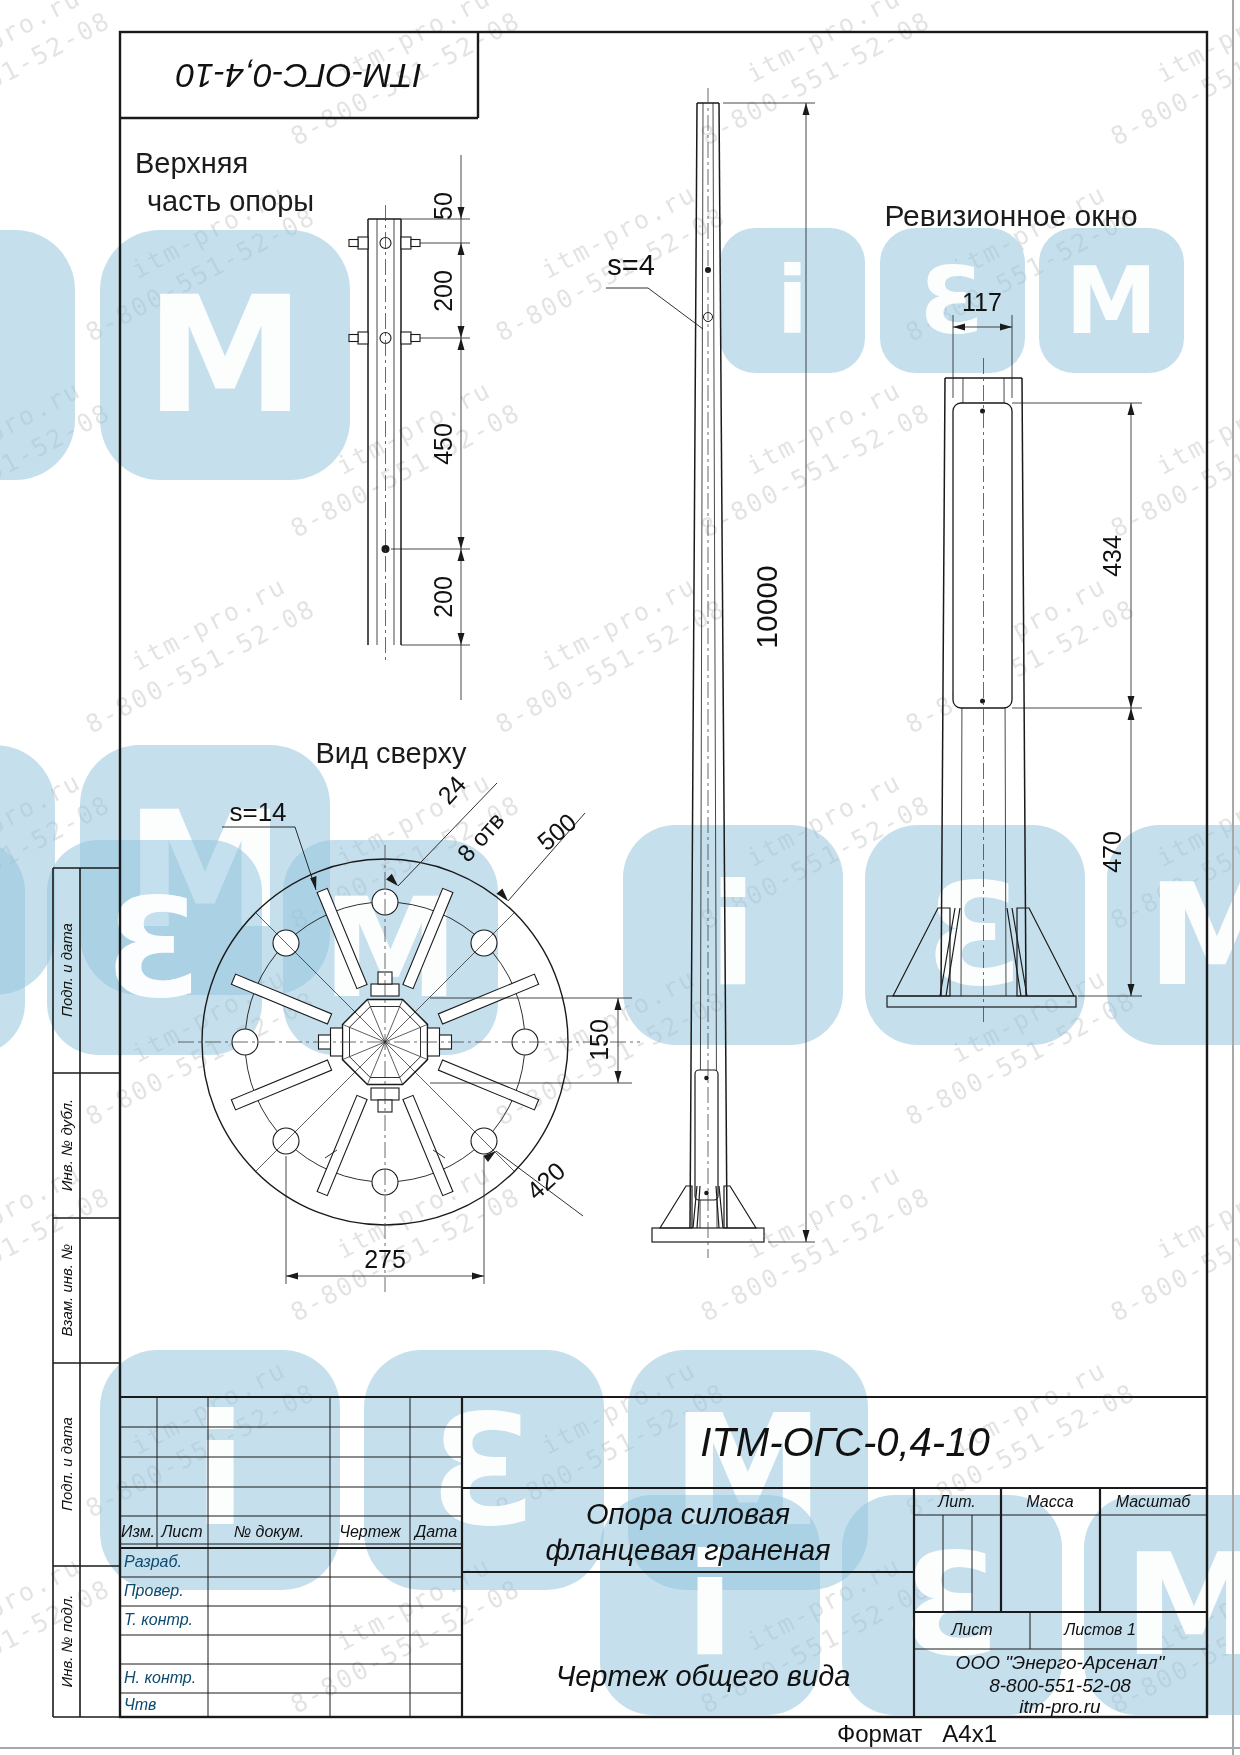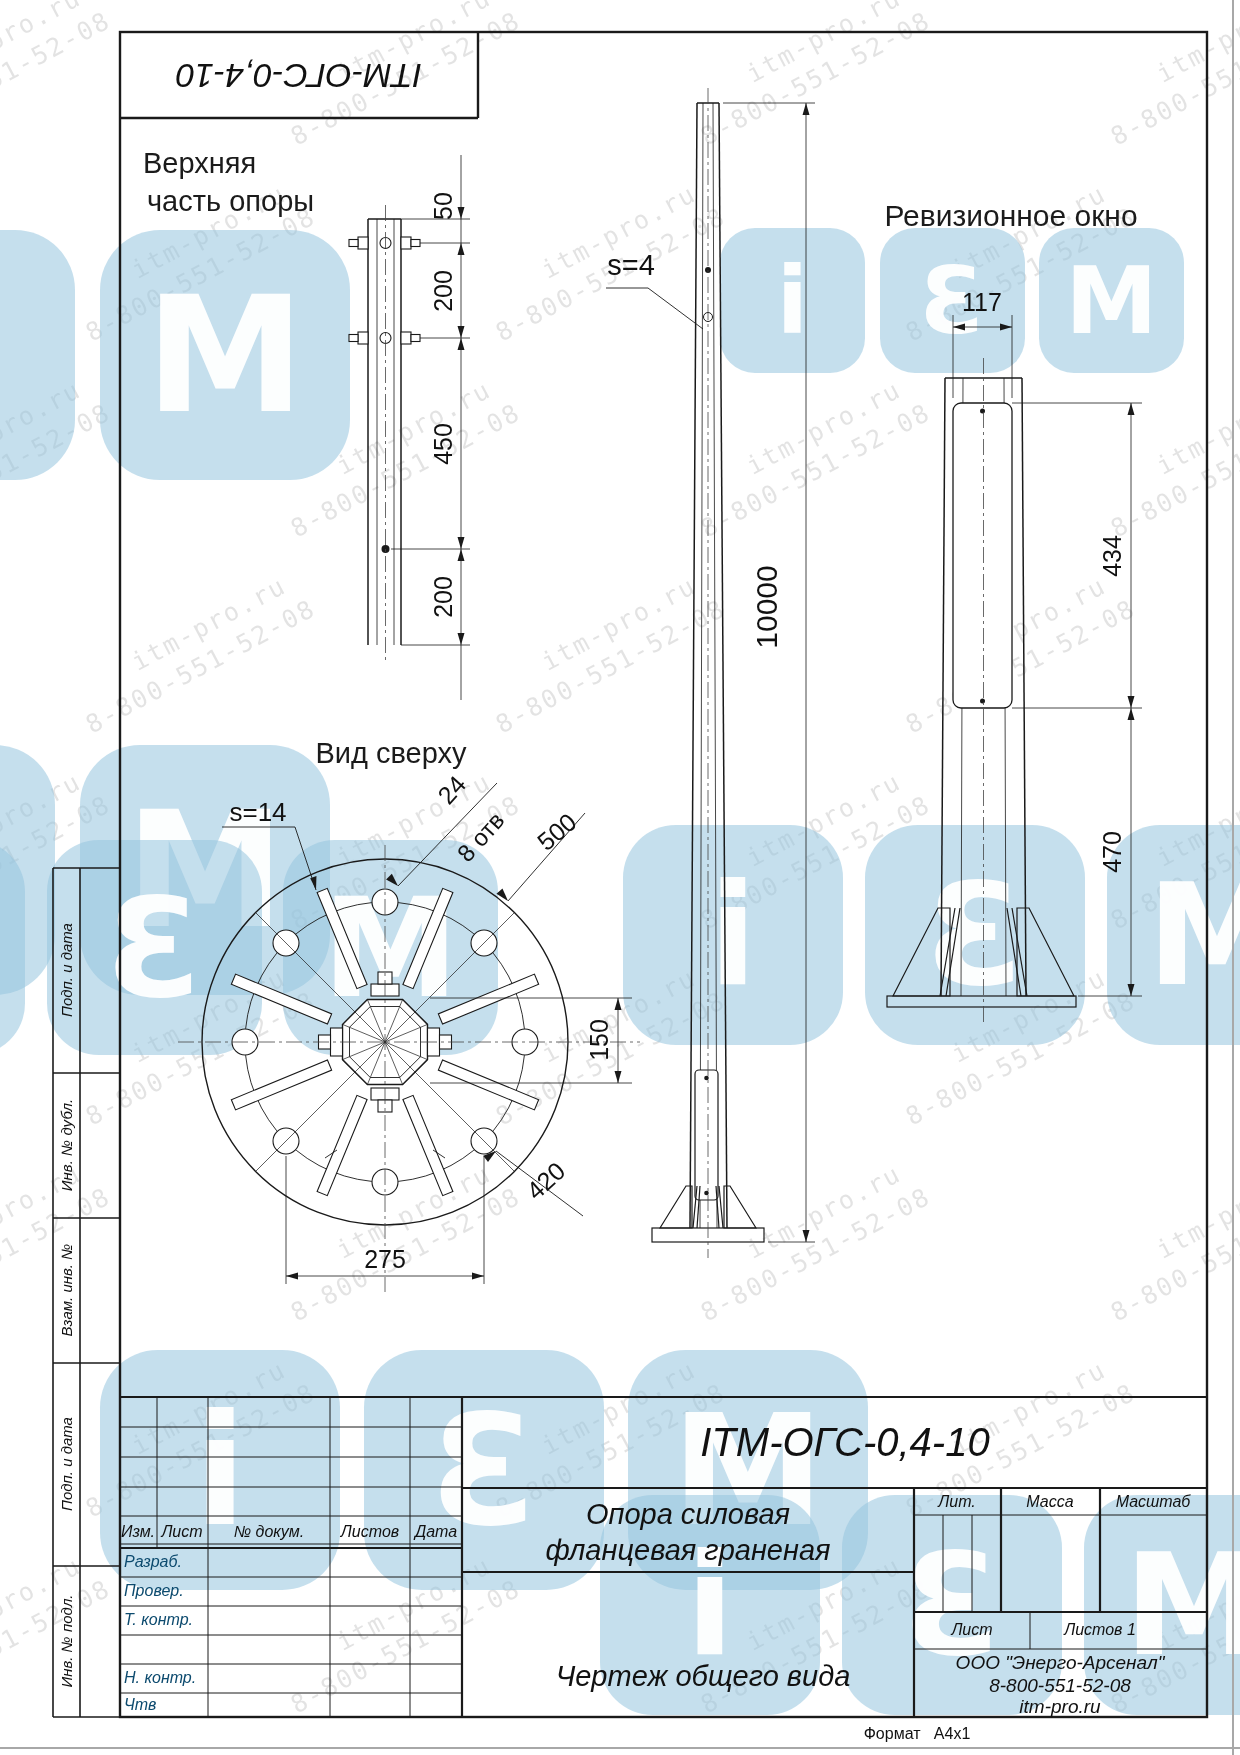--- a/index.html
+++ b/index.html
@@ -467,21 +467,21 @@
           <line x1="178" y1="1042" x2="640" y2="1042" stroke-dasharray="16 4 3 4"></line>
         </g>
         <line x1="325" y1="1158" x2="337" y2="1150" stroke-width="0.9"></line>
         <line x1="433" y1="1150" x2="445" y2="1158" stroke-width="0.9"></line>
       </g>
     </g>
   </svg>
 
   <div class="lbl rot180 gost" style="left:299px;top:75px;font-size:34px;">ITM-ОГС-0,4-10</div>
 
-  <div class="lbl-left vtitle" style="left:143px;top:163px;">Верхняя</div>
+  <div class="lbl-left vtitle" style="left:135px;top:163px;">Верхняя</div>
   <div class="lbl-left vtitle" style="left:147px;top:201px;">часть опоры</div>
   <div class="lbl dim dim-rl" style="left:443px;top:206px;">50</div>
   <div class="lbl dim dim-rl" style="left:443px;top:291px;">200</div>
   <div class="lbl dim dim-rl" style="left:443px;top:444px;">450</div>
   <div class="lbl dim dim-rl" style="left:443px;top:597px;">200</div>
 
   <div class="lbl" style="left:631px;top:265px;font-size:29px;">s=4</div>
   <div class="lbl dim dim-rl" style="left:767px;top:607px;font-size:30px;">10000</div>
 
   <div class="lbl vtitle" style="left:1011px;top:216px;font-size:30px;">Ревизионное окно</div>
@@ -513,30 +513,30 @@
   <div class="lbl tb-small" style="left:1153px;top:1502px;">Масштаб</div>
   <div class="lbl tb-small" style="left:972px;top:1630px;">Лист</div>
   <div class="lbl tb-small" style="left:1100px;top:1630px;">Листов 1</div>
   <div class="lbl gost" style="left:1060px;top:1663px;font-size:19px;">ООО "Энерго-Арсенал"</div>
   <div class="lbl gost" style="left:1060px;top:1686px;font-size:19px;">8-800-551-52-08</div>
   <div class="lbl gost" style="left:1060px;top:1707px;font-size:19px;">itm-pro.ru</div>
 
   <div class="lbl tb-small" style="left:138px;top:1532px;">Изм.</div>
   <div class="lbl tb-small" style="left:182px;top:1532px;">Лист</div>
   <div class="lbl tb-small" style="left:269px;top:1532px;">№ докум.</div>
-  <div class="lbl tb-small" style="left:370px;top:1532px;">Листов</div>
+  <div class="lbl tb-small" style="left:370px;top:1532px;">Чертеж</div>
   <div class="lbl tb-small" style="left:436px;top:1532px;">Дата</div>
 
   <div class="lbl-left tb-staff" style="left:124px;top:1562px;">Разраб.</div>
   <div class="lbl-left tb-staff" style="left:124px;top:1591px;">Провер.</div>
   <div class="lbl-left tb-staff" style="left:124px;top:1620px;">Т. контр.</div>
   <div class="lbl-left tb-staff" style="left:124px;top:1649px;"></div>
   <div class="lbl-left tb-staff" style="left:124px;top:1678px;">Н. контр.</div>
   <div class="lbl-left tb-staff" style="left:124px;top:1705px;">Чтв</div>
 
-  <div class="lbl" style="left:917px;top:1734px;font-size:16px;">
+  <div class="lbl" style="left:917px;top:1734px;font-size:24px;">
     <span>Формат</span>&nbsp;&nbsp;
     <span>A4x1</span>
   </div>
 
   <div class="edge" style="left:1232px;top:0;width:2px;height:1755px;"></div>
   <div class="edge" style="left:0;top:1747px;width:1240px;height:2px;"></div>
 </div>
 
 </body></html>

